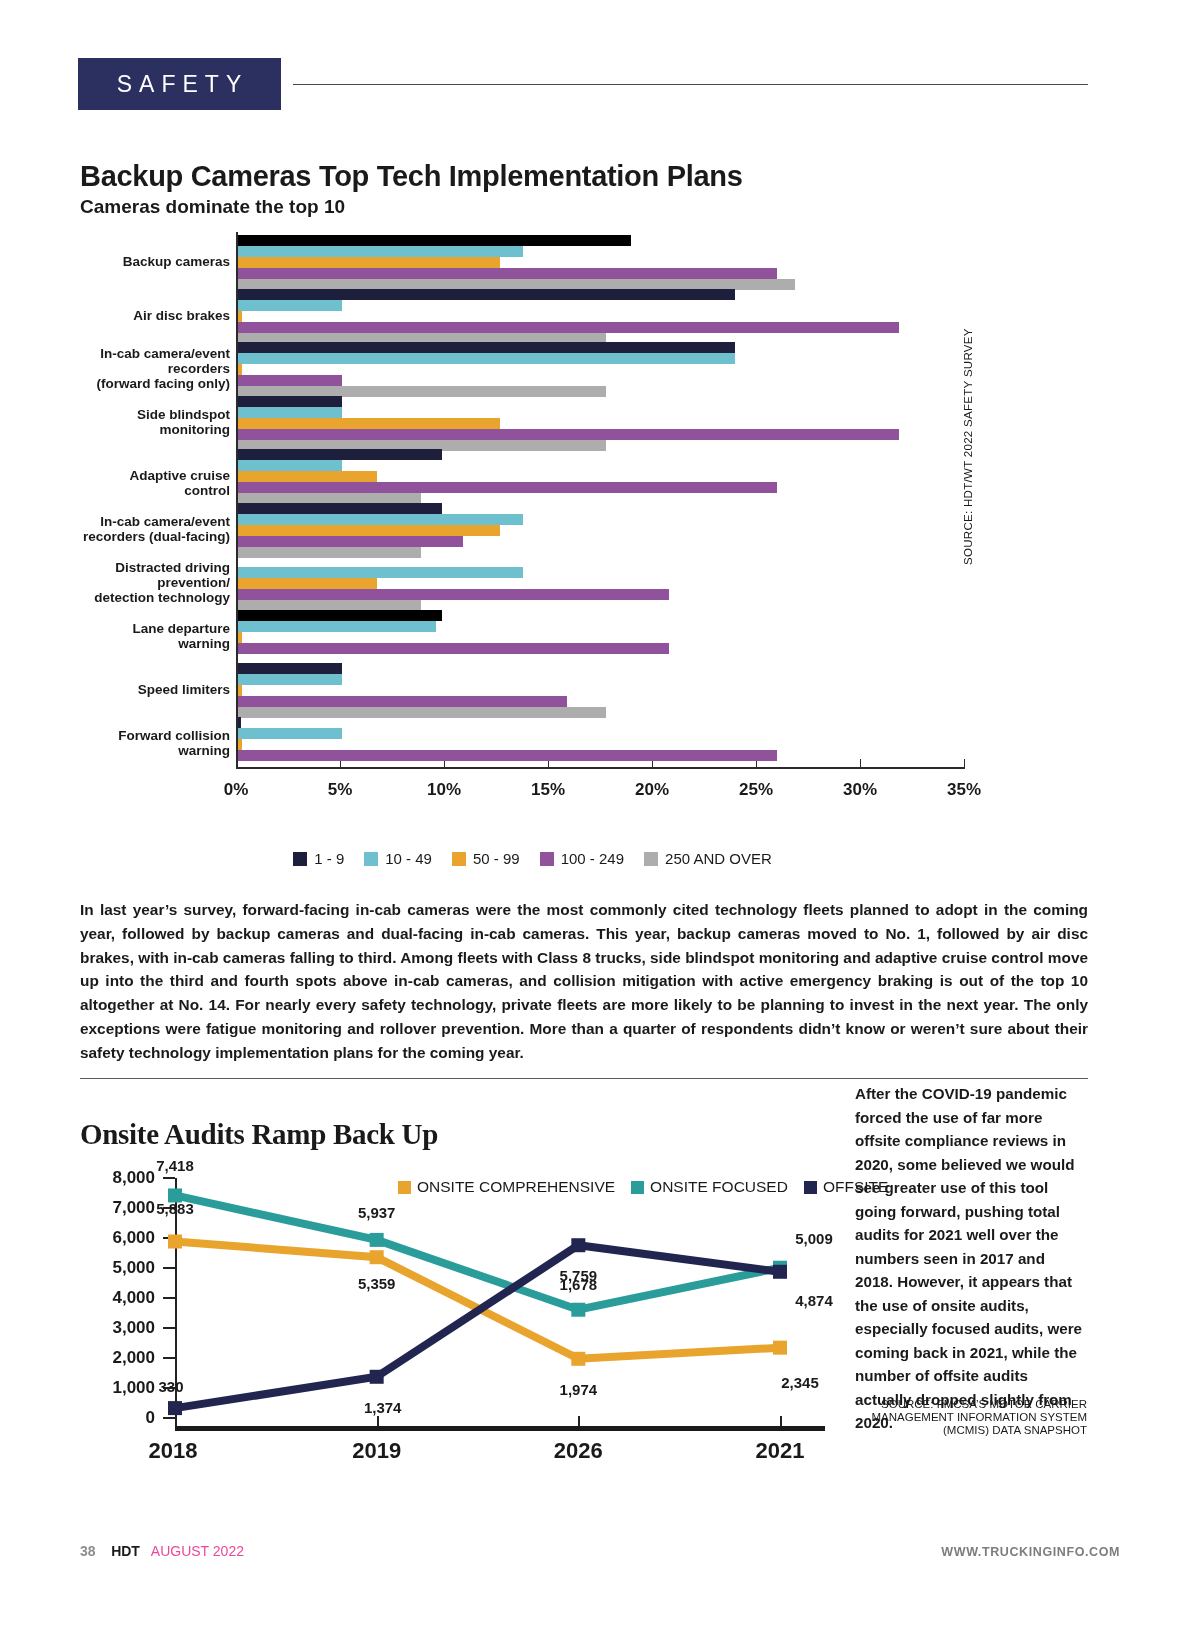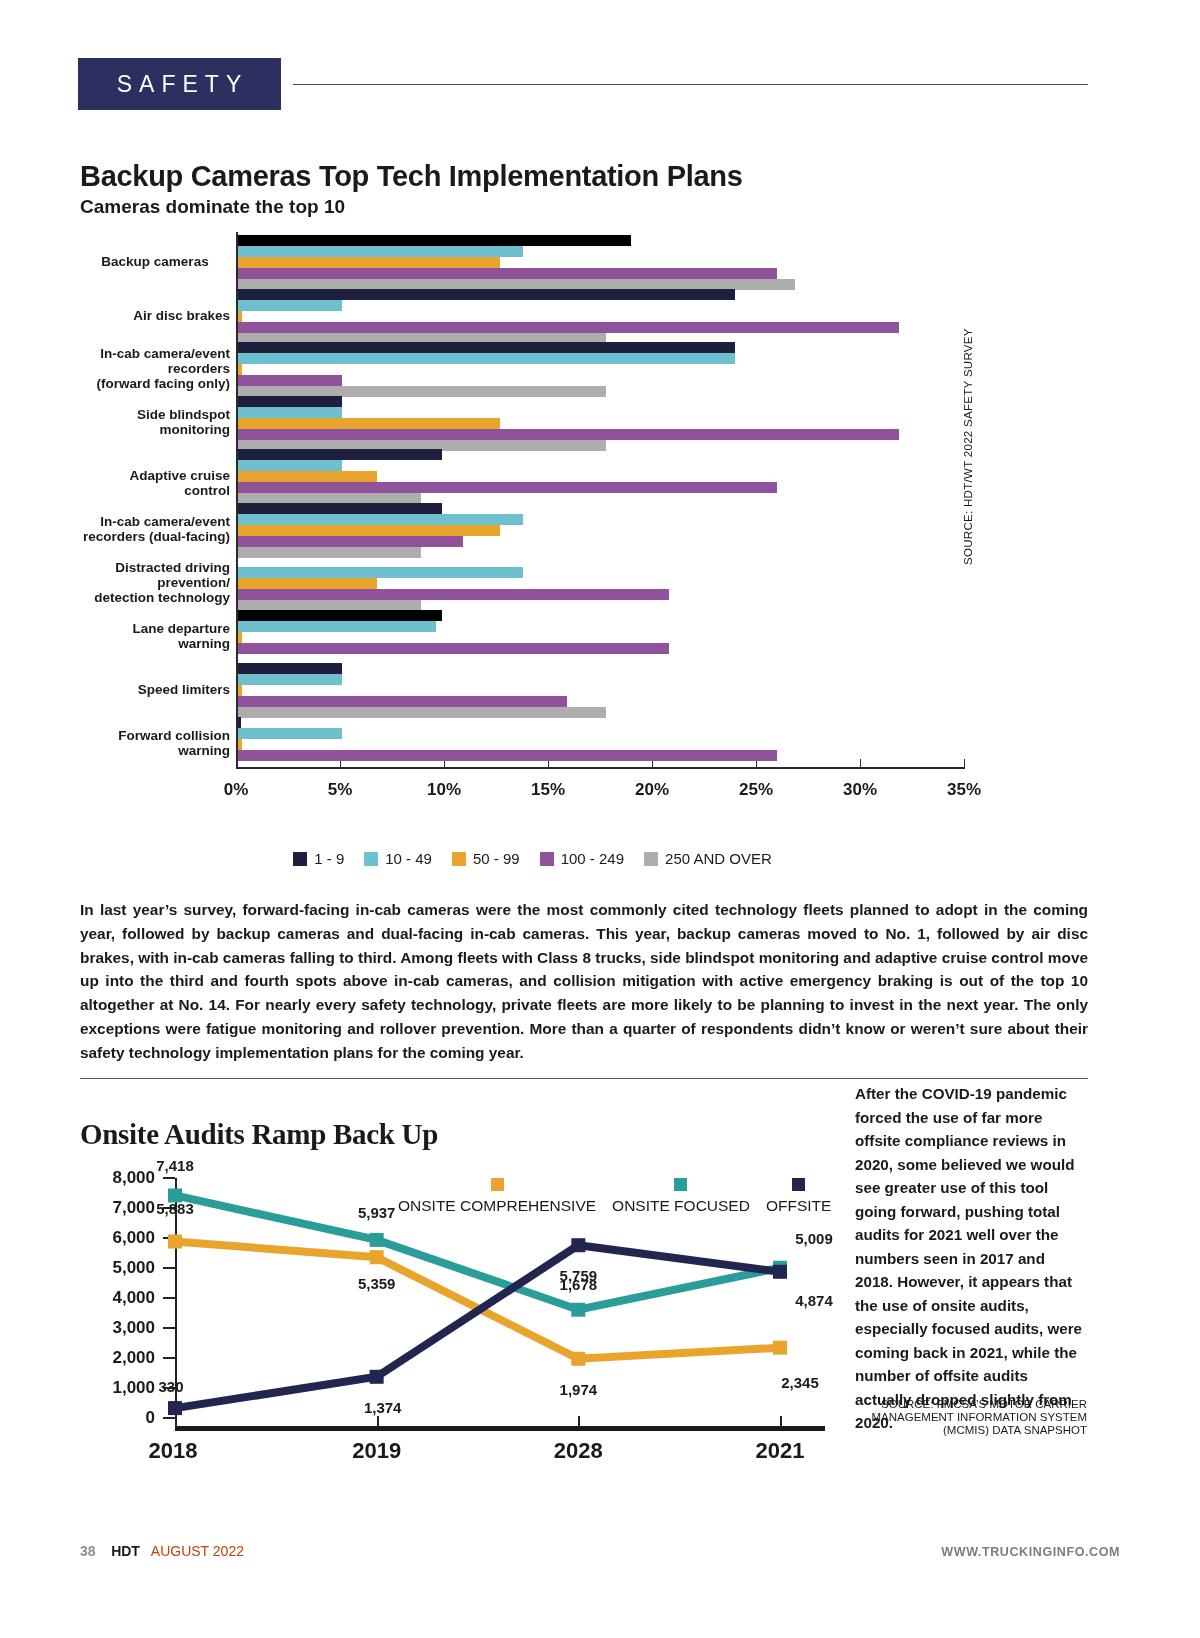--- a/index.html
+++ b/index.html
@@ -59,53 +59,53 @@
   .linechart{position:absolute;left:80px;top:1168px;width:760px;height:290px;}
   .lc-ylbl{position:absolute;right:0;width:78px;text-align:right;font-size:17px;font-weight:bold;
            transform:translateY(-50%);}
   .lc-ytick{position:absolute;width:12px;height:2px;background:#222;}
   .lc-yaxis{position:absolute;width:2px;background:#222;}
   .lc-xaxis{position:absolute;height:5px;background:#1b1b1b;}
   .lc-xtick{position:absolute;width:2px;height:10px;background:#222;}
   .lc-xlbl{position:absolute;font-size:22px;font-weight:bold;transform:translateX(-50%);}
   .dlabel{position:absolute;font-size:15px;font-weight:bold;white-space:nowrap;transform:translateX(-50%);}
   .legend2{position:absolute;left:398px;top:1178px;display:flex;align-items:center;gap:16px;}
-  .lg2-item{display:flex;align-items:center;gap:6px;font-size:15.5px;flex-direction:column;}
+  .lg2-item{display:flex;align-items:center;gap:6px;font-size:15.5px;}
   .lg2-sw{width:13px;height:13px;display:inline-block;}
 
   
   .rcol{position:absolute;left:855px;top:1082px;width:232px;
         font-size:15.2px;font-weight:bold;line-height:23.5px;text-align:left;}
   .rsrc{position:absolute;left:855px;top:1398px;width:232px;
         font-size:11.5px;line-height:13px;text-align:right;}
 
   
   .foot{position:absolute;left:80px;right:80px;top:1543px;height:20px;}
   .foot-l{position:absolute;left:0;top:0;font-size:14px;}
   .foot-pg{color:#8d8d8d;font-weight:bold;}
   .foot-hdt{font-weight:bold;color:#1a1a1a;}
-  .foot-mo{color:#c2410c;}
+  .foot-mo{color:#ec4899;}
   .foot-r{position:absolute;right:0;top:2px;font-size:12.5px;letter-spacing:.6px;color:#7d7d7d;font-weight:bold;}
 </style>
 </head>
 <body>
 
 <div class="page">
 
   <div class="hdr">
     <div class="hdr-tag">SAFETY</div>
     <div class="hdr-rule"></div>
   </div>
 
   <div class="t1">Backup Cameras Top Tech Implementation Plans</div>
   <div class="t2">Cameras dominate the top 10</div>
 
   <div class="barchart">
     <div class="bc-labels" id="bc-labels">
-        <div class="bc-lbl" style="top: 22px; text-align: center;">
+        <div class="bc-lbl" style="top: 22px;">
           <div>Backup cameras</div>
         </div>
         <div class="bc-lbl" style="top: 75.5px;">
           <div>Air disc brakes</div>
         </div>
         <div class="bc-lbl" style="top: 114px;">
           <div>In-cab camera/event</div>
           <div>recorders</div>
           <div>(forward facing only)</div>
         </div>
@@ -259,21 +259,21 @@
       <div class="lc-ytick" style="left: 83px; top: 39px;"></div>
       <div class="lc-ylbl" style="left: 0px; width: 75px; top: 40px;">7,000</div>
       <div class="lc-ytick" style="left: 83px; top: 9px;"></div>
       <div class="lc-ylbl" style="left: 0px; width: 75px; top: 10px;">8,000</div>
       <div class="lc-xaxis" style="left: 95px; top: 258px; width: 650px;"></div>
       <div class="lc-xtick" style="left: 95px; top: 248px;"></div>
       <div class="lc-xlbl" style="left: 93px; top: 270px;">2018</div>
       <div class="lc-xtick" style="left: 296.667px; top: 248px;"></div>
       <div class="lc-xlbl" style="left: 296.667px; top: 270px;">2019</div>
       <div class="lc-xtick" style="left: 498.333px; top: 248px;"></div>
-      <div class="lc-xlbl" style="left: 498.333px; top: 270px;">2028</div>
+      <div class="lc-xlbl" style="left: 498.333px; top: 270px;">2026</div>
       <div class="lc-xtick" style="left: 700px; top: 248px;"></div>
       <div class="lc-xlbl" style="left: 700px; top: 270px;">2021</div>
       <svg width="760" height="290" style="position: absolute; left: 0px; top: 0px;">
         <polyline points="95,73.50999999999999 296.66666666666663,89.22999999999999 498.3333333333333,190.78 700,179.64999999999998" fill="none" stroke="#e8a42c" stroke-width="8" stroke-linejoin="miter"></polyline>
         <rect x="88" y="66.50999999999999" width="14" height="14" fill="#e8a42c"></rect>
         <rect x="289.66666666666663" y="82.22999999999999" width="14" height="14" fill="#e8a42c"></rect>
         <rect x="491.3333333333333" y="183.78" width="14" height="14" fill="#e8a42c"></rect>
         <rect x="693" y="172.64999999999998" width="14" height="14" fill="#e8a42c"></rect>
         <polyline points="95,27.460000000000008 296.66666666666663,71.88999999999999 498.3333333333333,141.73000000000002 700,99.72999999999999" fill="none" stroke="#2a9d9b" stroke-width="8" stroke-linejoin="miter"></polyline>
         <rect x="88" y="20.460000000000008" width="14" height="14" fill="#2a9d9b"></rect>

